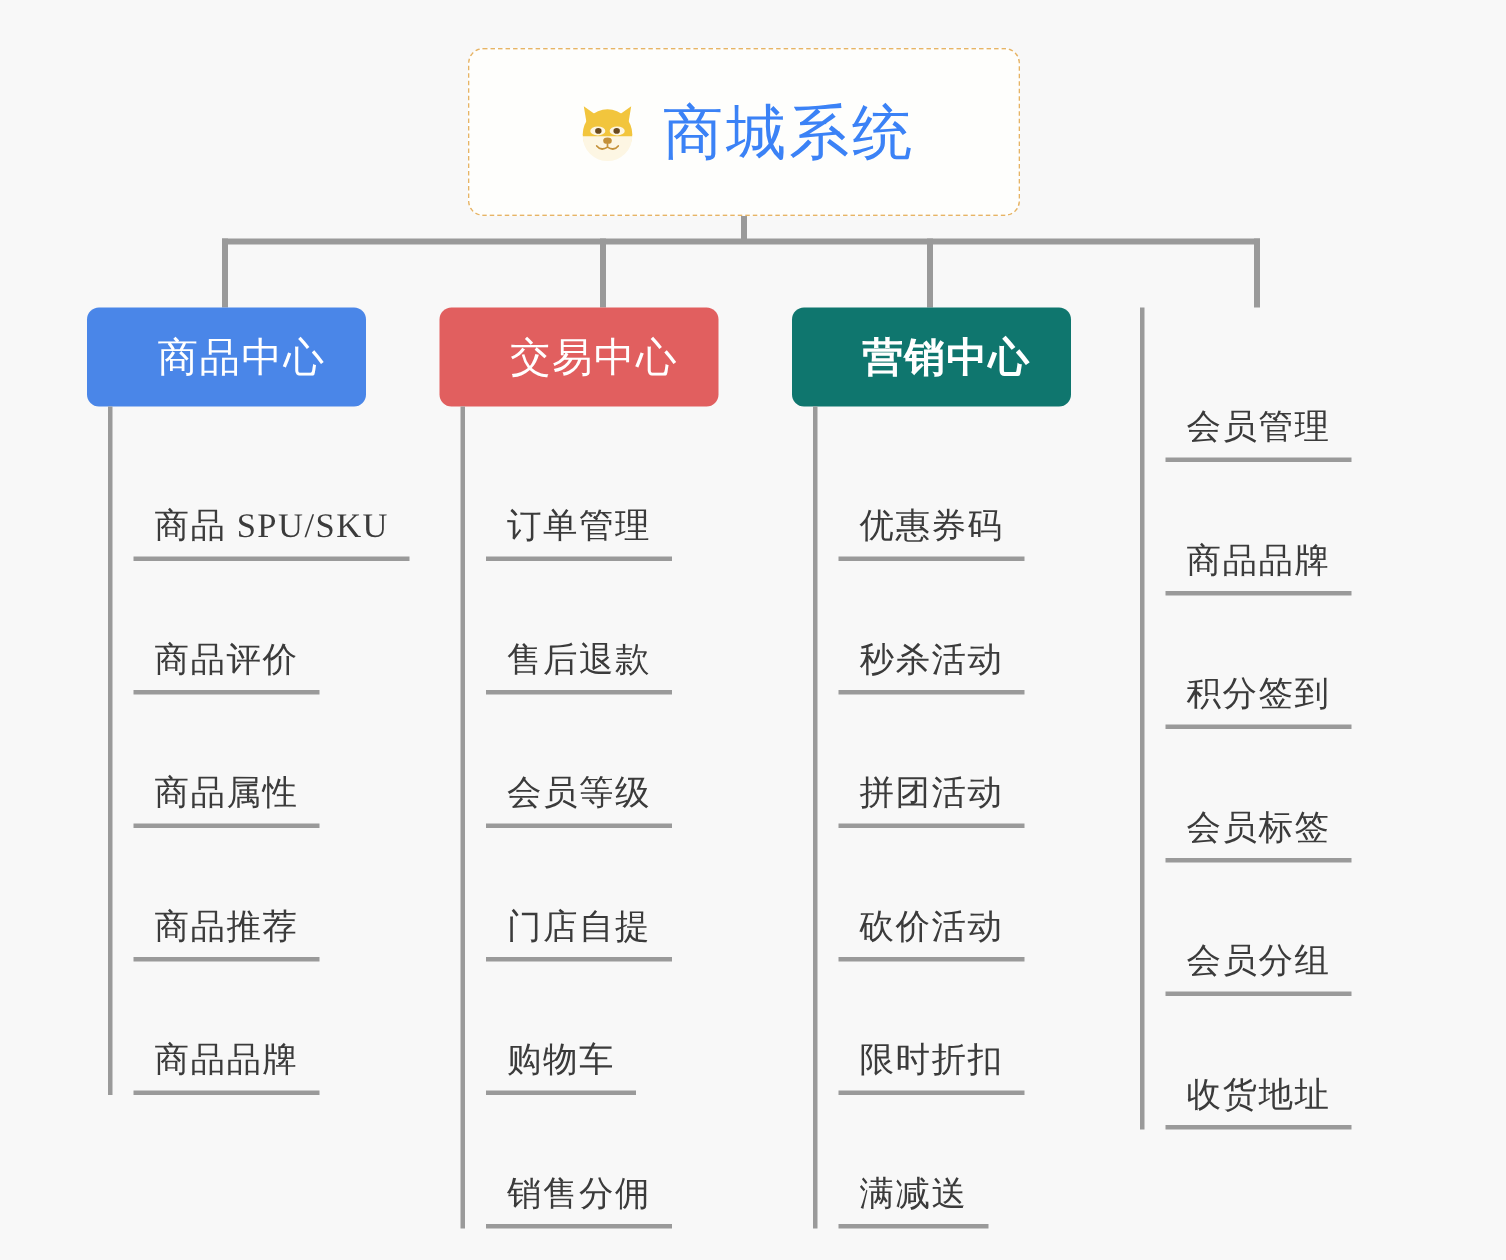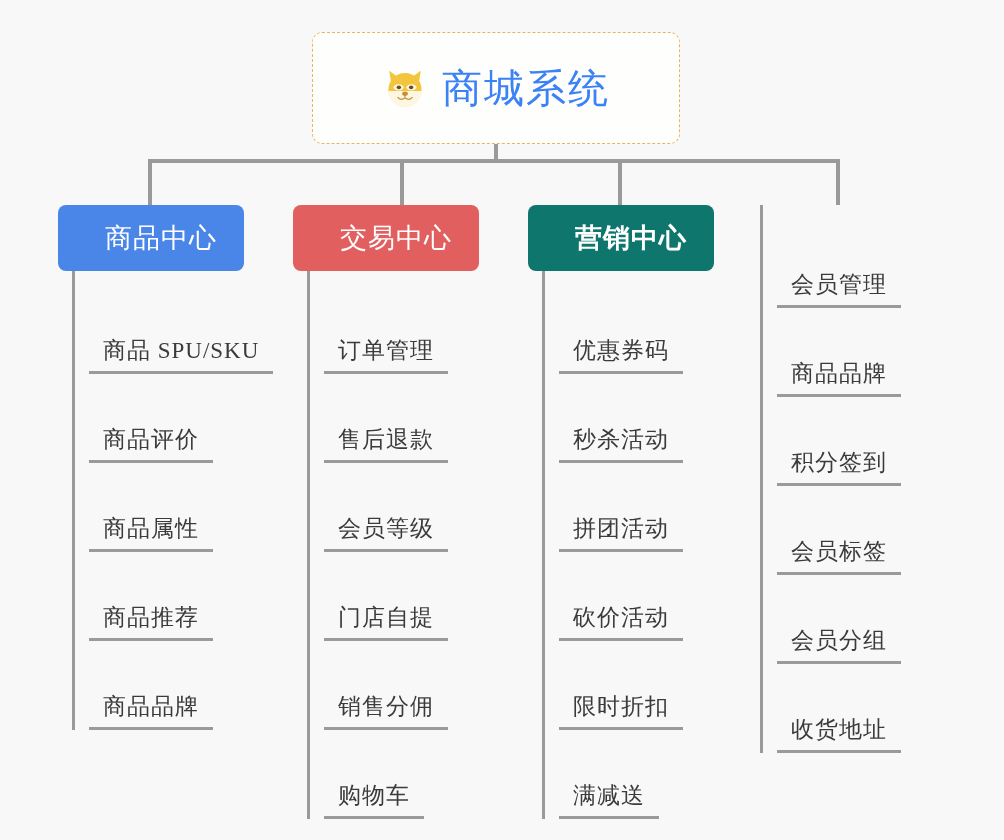--- a/index.html
+++ b/index.html
@@ -185,24 +185,24 @@
       <div class="leaf-item">
           <span class="leaf-label">售后退款</span>
         </div>
       <div class="leaf-item">
           <span class="leaf-label">会员等级</span>
         </div>
       <div class="leaf-item">
           <span class="leaf-label">门店自提</span>
         </div>
       <div class="leaf-item">
+          <span class="leaf-label">购物车</span>
+        </div>
+      <div class="leaf-item">
           <span class="leaf-label">销售分佣</span>
-        </div>
-      <div class="leaf-item">
-          <span class="leaf-label">购物车</span>
         </div>
     </div>
   </div>
 
   <div class="column" style="left:528px;width:186px;">
     <div class="cat-header" style="background: #0f766e; font-weight: bold;">
       <span>营销中心</span>
     </div>
     <div class="leaf-stack">
       <div class="leaf-item">

